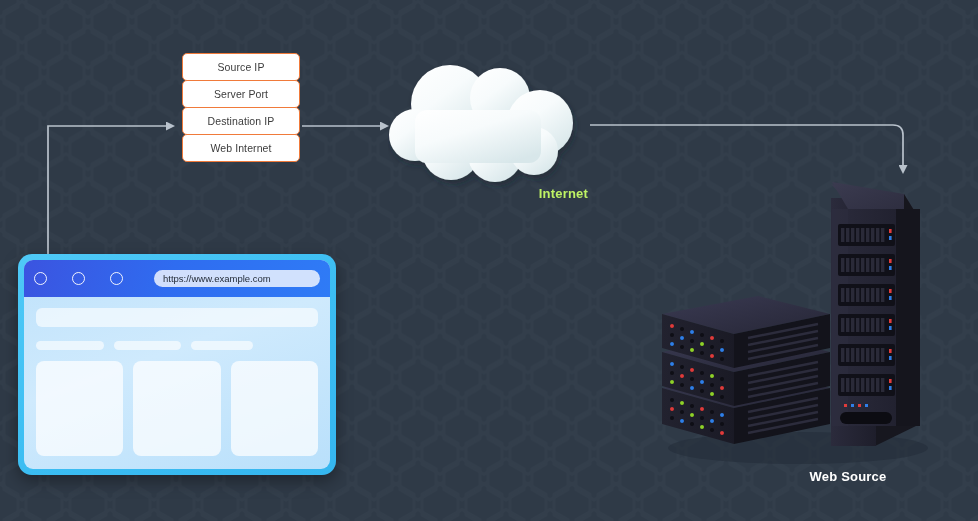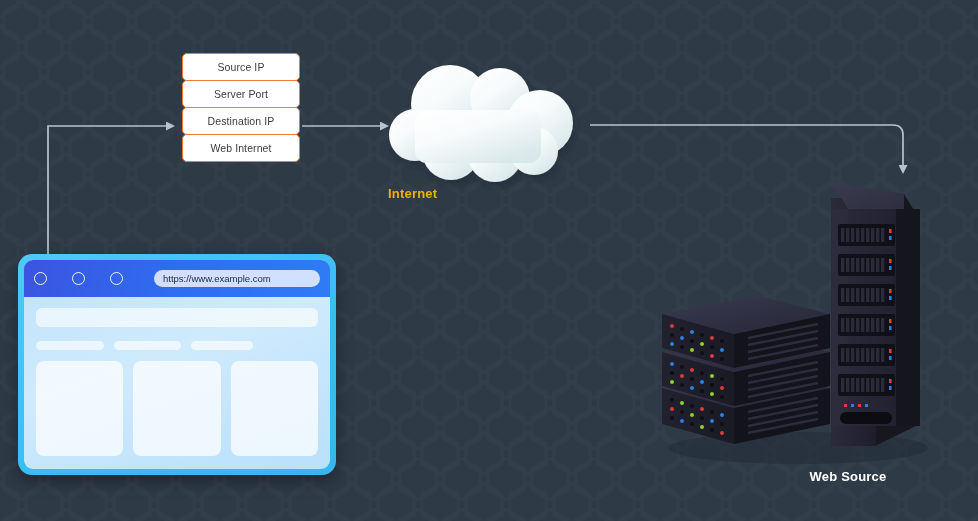--- a/index.html
+++ b/index.html
@@ -59,22 +59,22 @@
     top: 58px;
     width: 200px;
     height: 150px;
     z-index: 5;
   }
   #cloud-label {
     position: absolute;
     left: 388px;
     top: 186px;
     width: 200px;
-    text-align: left;
-    color: #eab308;
+    text-align: right;
+    color: #bef264;
     font-size: 13px;
     font-weight: bold;
     letter-spacing: 0.2px;
     z-index: 7;
   }
 
   
   #browser-window {
     position: absolute;
     left: 18px;

